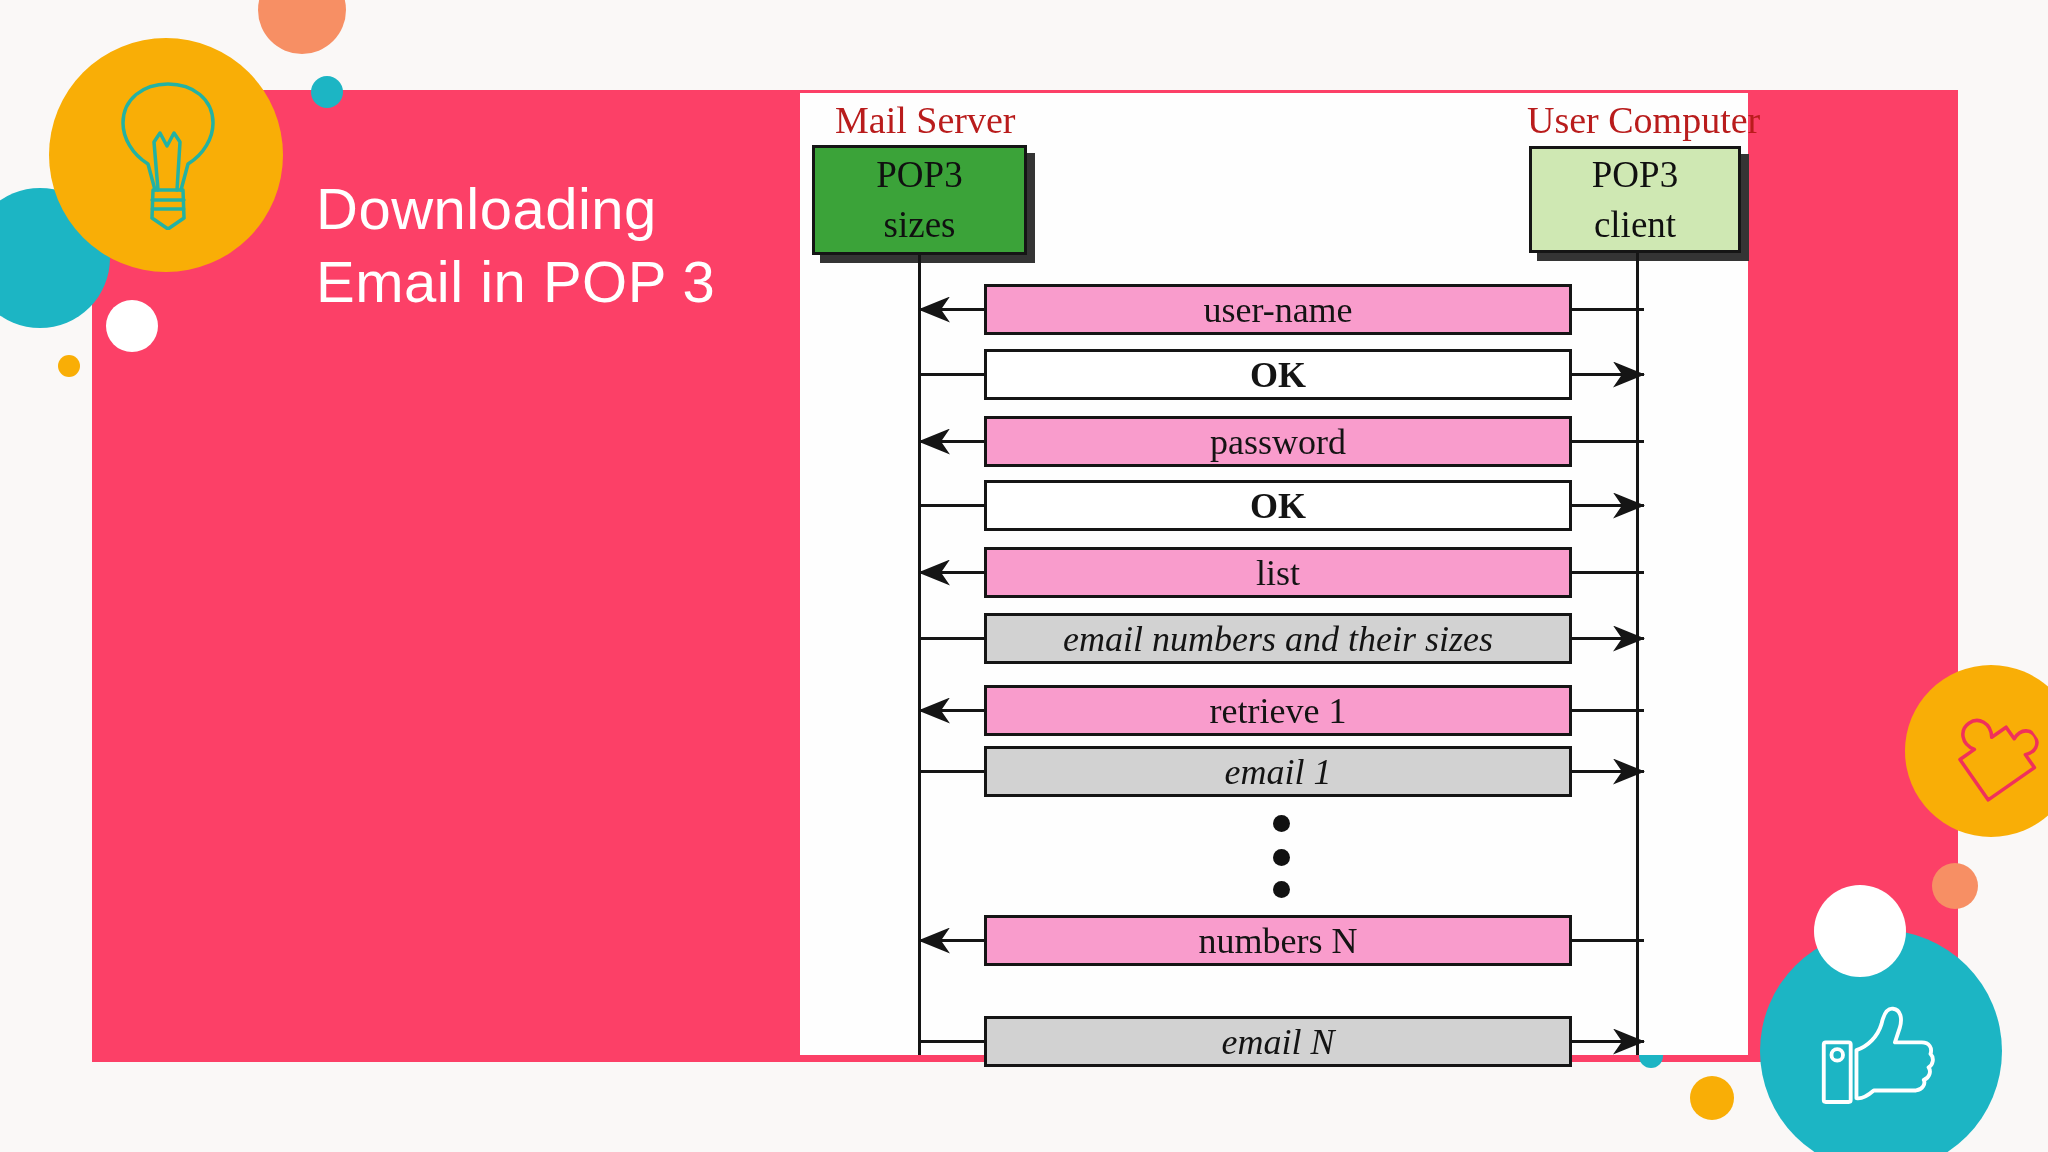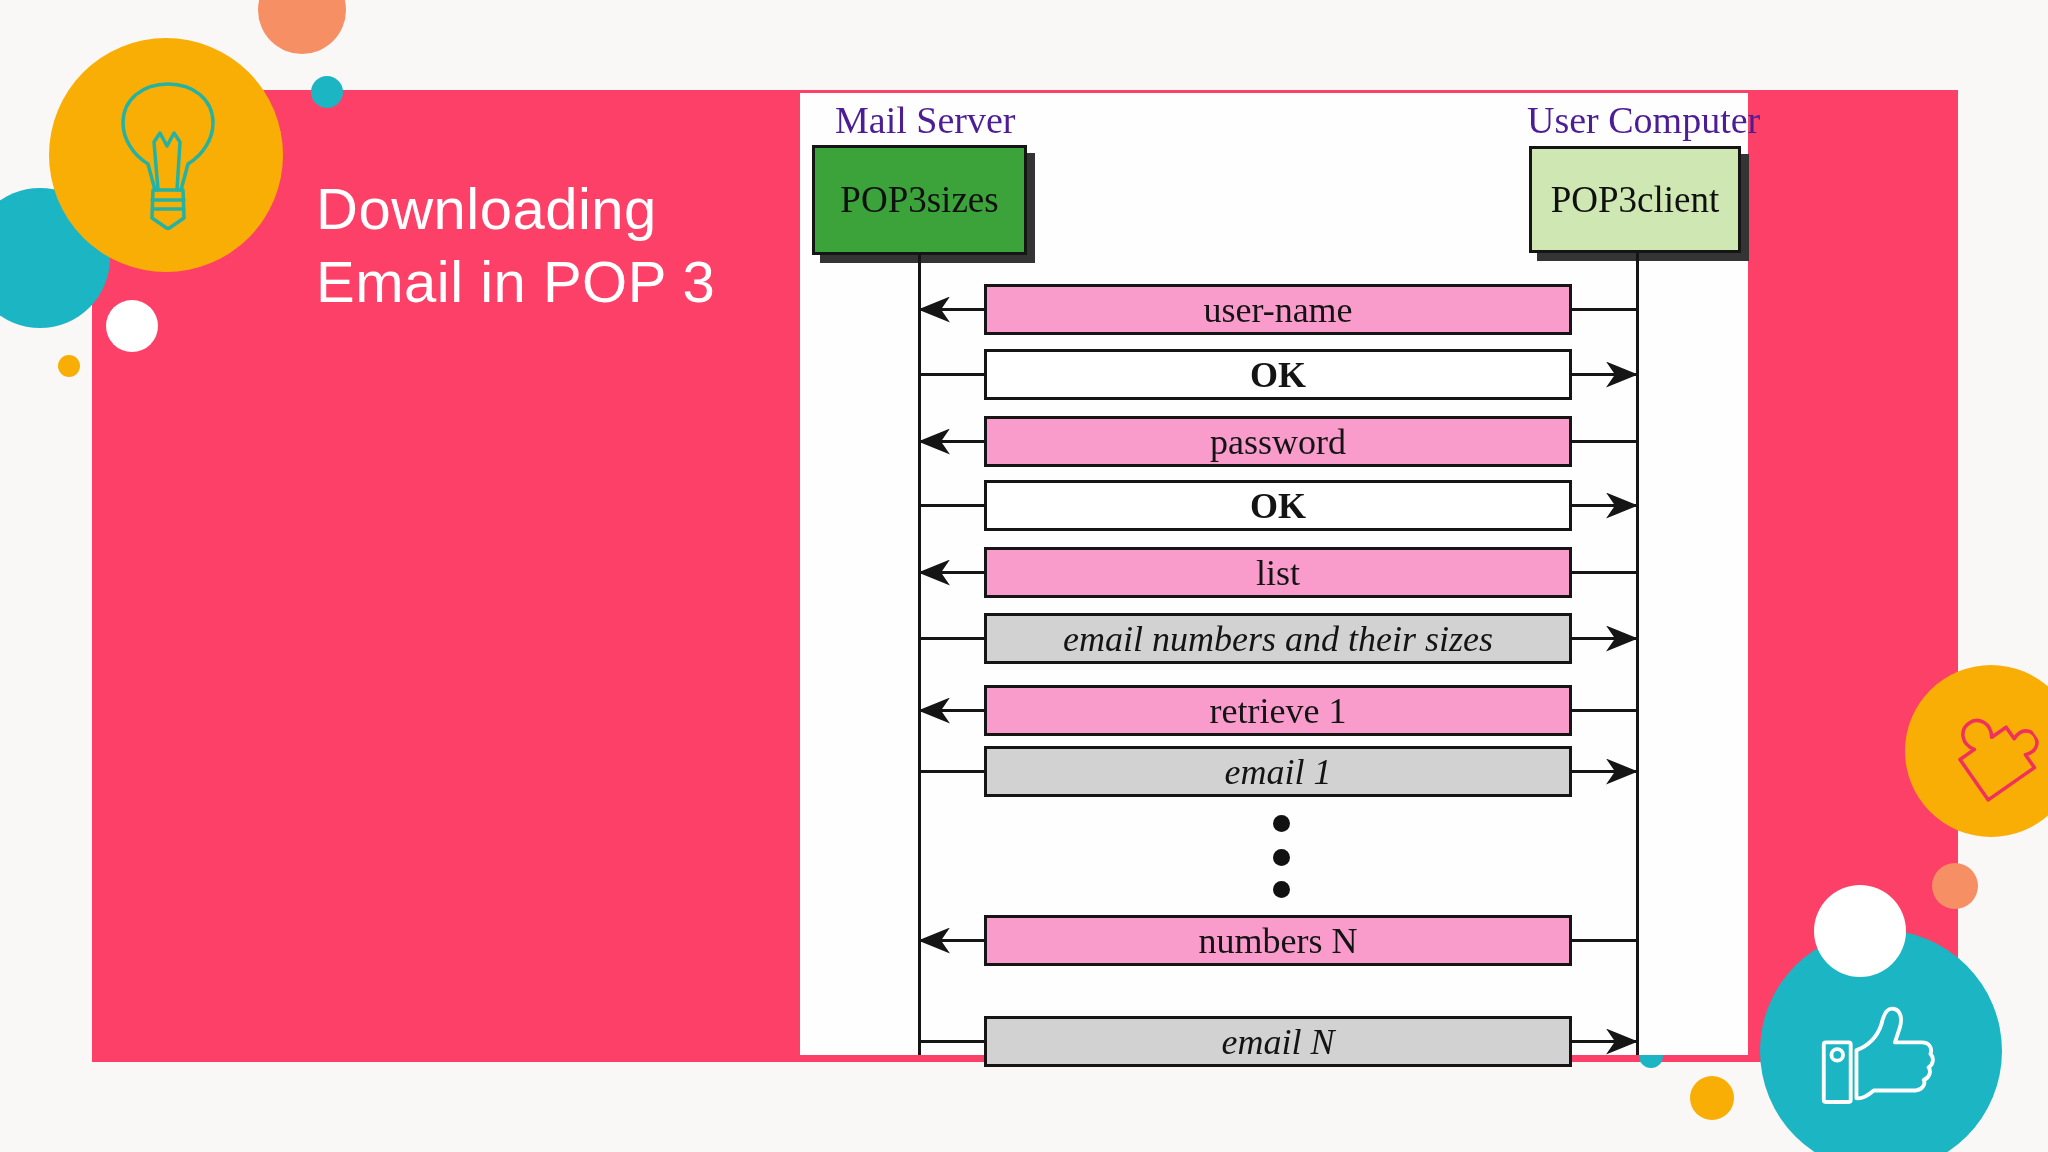--- a/index.html
+++ b/index.html
@@ -8,31 +8,31 @@
   .circle{position:absolute;border-radius:50%;}
 
   
   .pink-rect{position:absolute;left:92px;top:90px;width:1866px;height:972px;background:#FC4067;z-index:1;}
   .panel{position:absolute;left:800px;top:93px;width:948px;height:962px;background:#fefefe;z-index:3;}
 
   .title{position:absolute;left:316px;top:172px;z-index:6;color:#ffffff;
          font-size:58px;line-height:73px;font-weight:400;letter-spacing:0.5px;}
 
   
-  .ep-label{position:absolute;top:5px;font-family:"Liberation Serif",serif;font-size:38px;color:#4c1d95;white-space:nowrap;}
+  .ep-label{position:absolute;top:5px;font-family:"Liberation Serif",serif;font-size:38px;color:#b91c1c;white-space:nowrap;}
   .endpoint{position:absolute;border:3px solid #151515;box-sizing:border-box;
-            box-shadow:8px 8px 0 #343434;display:flex;flex-direction:row;align-items:center;justify-content:center;
+            box-shadow:8px 8px 0 #343434;display:flex;flex-direction:column;align-items:center;justify-content:center;
             font-family:"Liberation Serif",serif;font-size:37px;line-height:1.35;color:#101010;}
   .server-box{left:12px;top:52px;width:215px;height:110px;background:#3BA339;}
   .client-box{left:729px;top:53px;width:212px;height:107px;background:#CFE8B3;}
   .lifeline{position:absolute;top:160px;height:802px;width:3px;background:#151515;}
   .lifeline.server{left:118px;}
   .lifeline.client{left:836px;}
 
-  .row{position:absolute;left:119px;width:718px;height:51px;}
+  .row{position:absolute;left:119px;width:718px;height:51px;padding-left:7px;}
   .row .line{position:absolute;left:0;right:0;top:24px;height:3px;background:#151515;}
   .row .mbox{position:absolute;left:65px;top:0;width:588px;height:100%;border:3px solid #151515;box-sizing:border-box;
              display:flex;align-items:center;justify-content:center;
              font-family:"Liberation Serif",serif;font-size:36px;color:#141414;white-space:nowrap;}
   .c-pink .mbox{background:#F99CCC;}
   .c-white .mbox{background:#ffffff;font-weight:bold;}
   .c-gray .mbox{background:#D2D2D2;font-style:italic;}
   .row .arrow{position:absolute;top:50%;transform:translateY(-50%);width:32px;height:26px;background:#151515;}
   .dir-left .arrow{left:-1px;clip-path:polygon(0 50%,100% 0,72% 50%,100% 100%);}
   .dir-right .arrow{right:-1px;clip-path:polygon(100% 50%,0 0,28% 50%,0 100%);}

